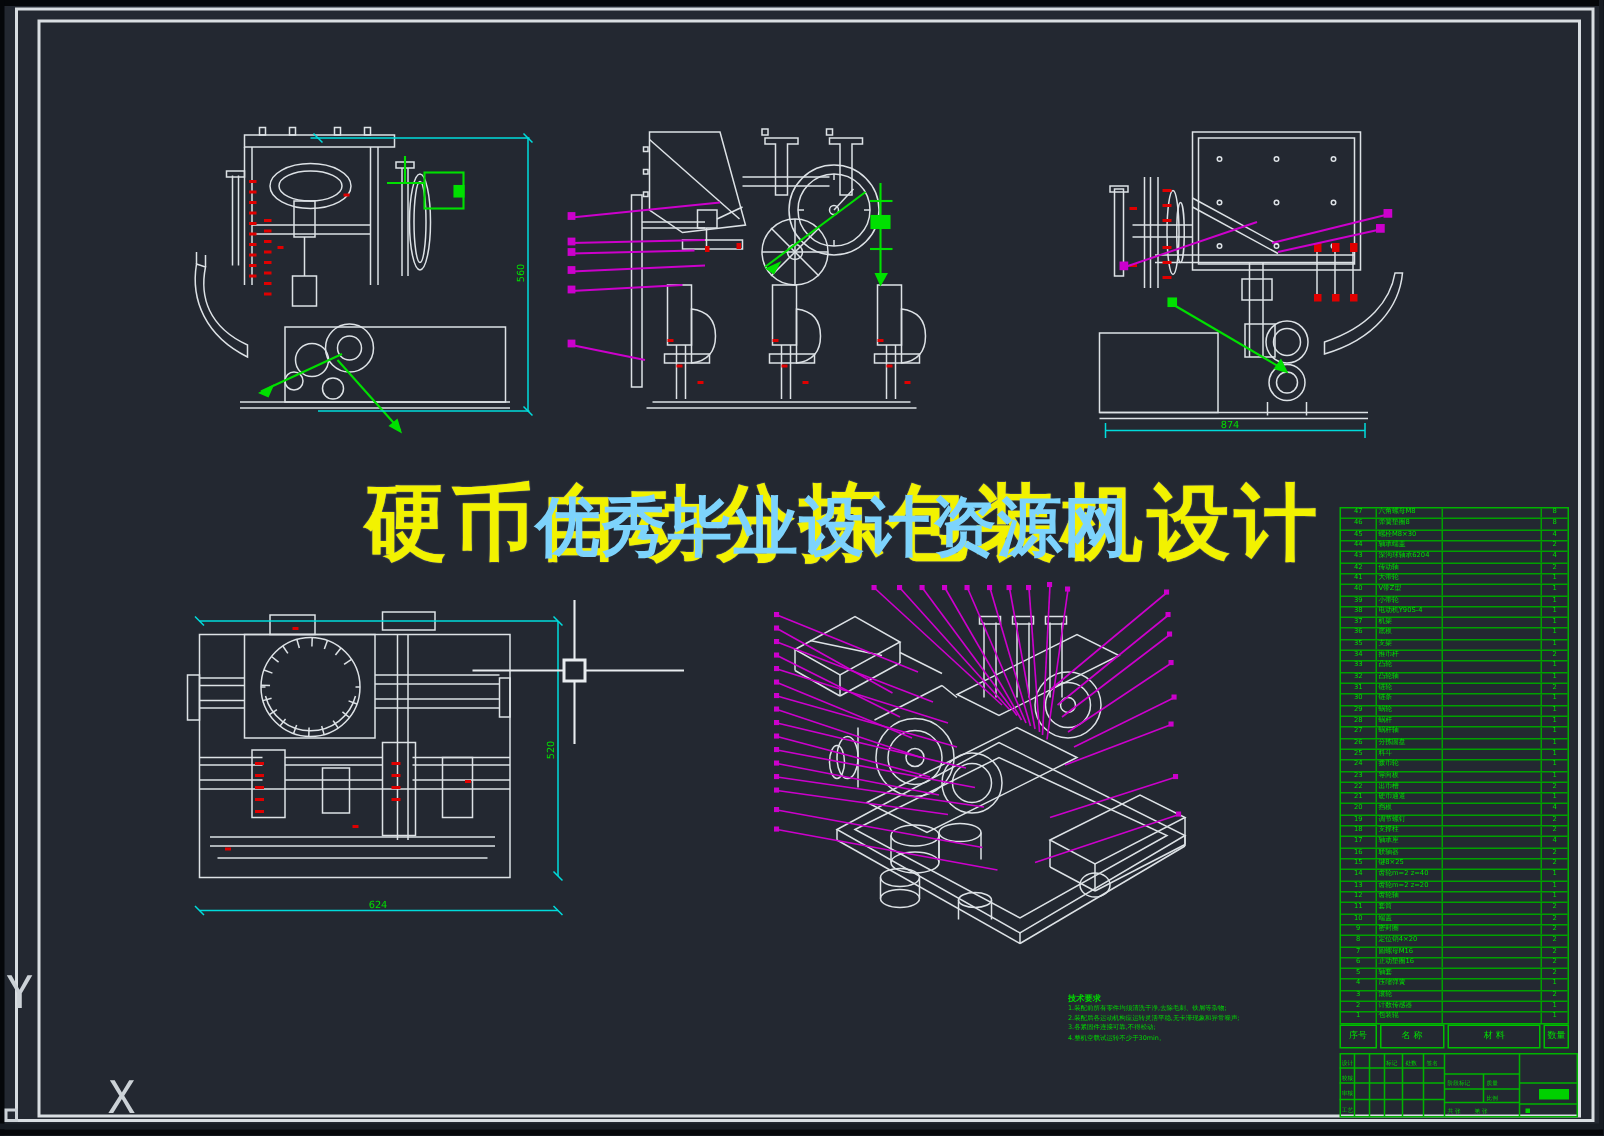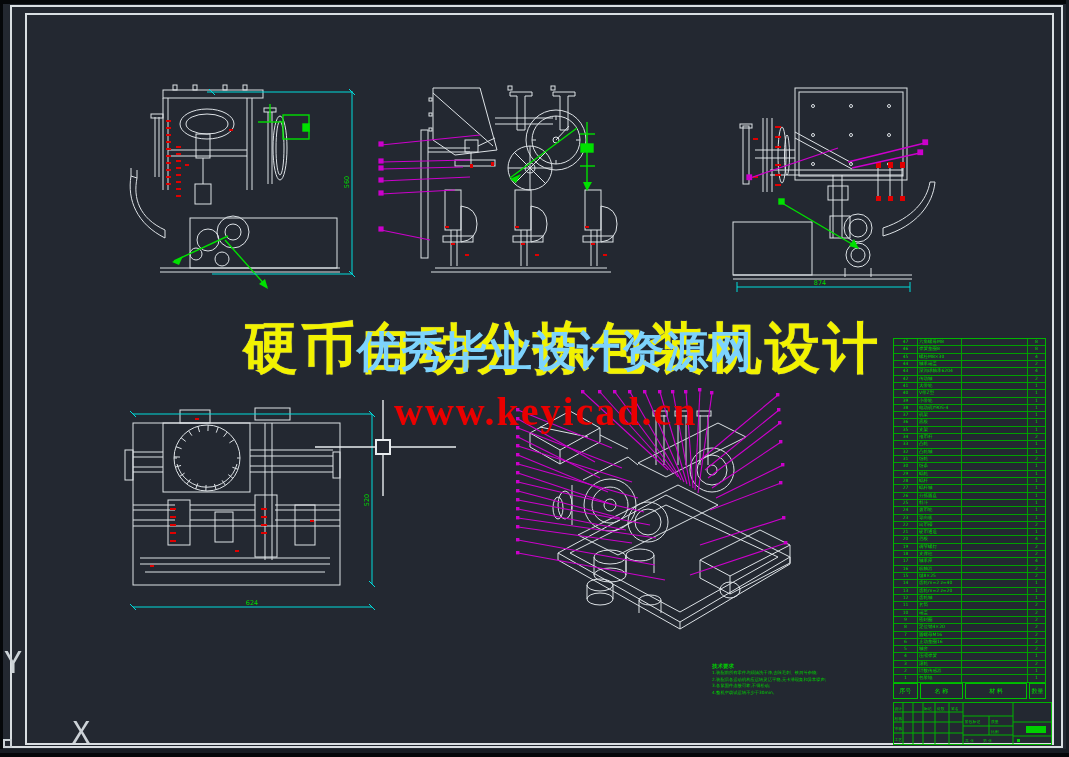--- a/index.html
+++ b/index.html
@@ -881,15 +881,14 @@
       <text x="72" y="21">阶段标记</text>
       <text x="98" y="21">质量</text>
       <text x="98" y="31">比例</text>
       <text x="72" y="40">共 张</text>
       <text x="90" y="40">第 张</text>
     </g>
   </svg>
 
   <div id="main-title">硬币自动分拣包装机设计</div>
   <div id="wm-site">优秀毕业设计资源网</div>
-  <div id="wm-url">www.keyicad.cn</div>
 
 </div>
 
 </body></html>

